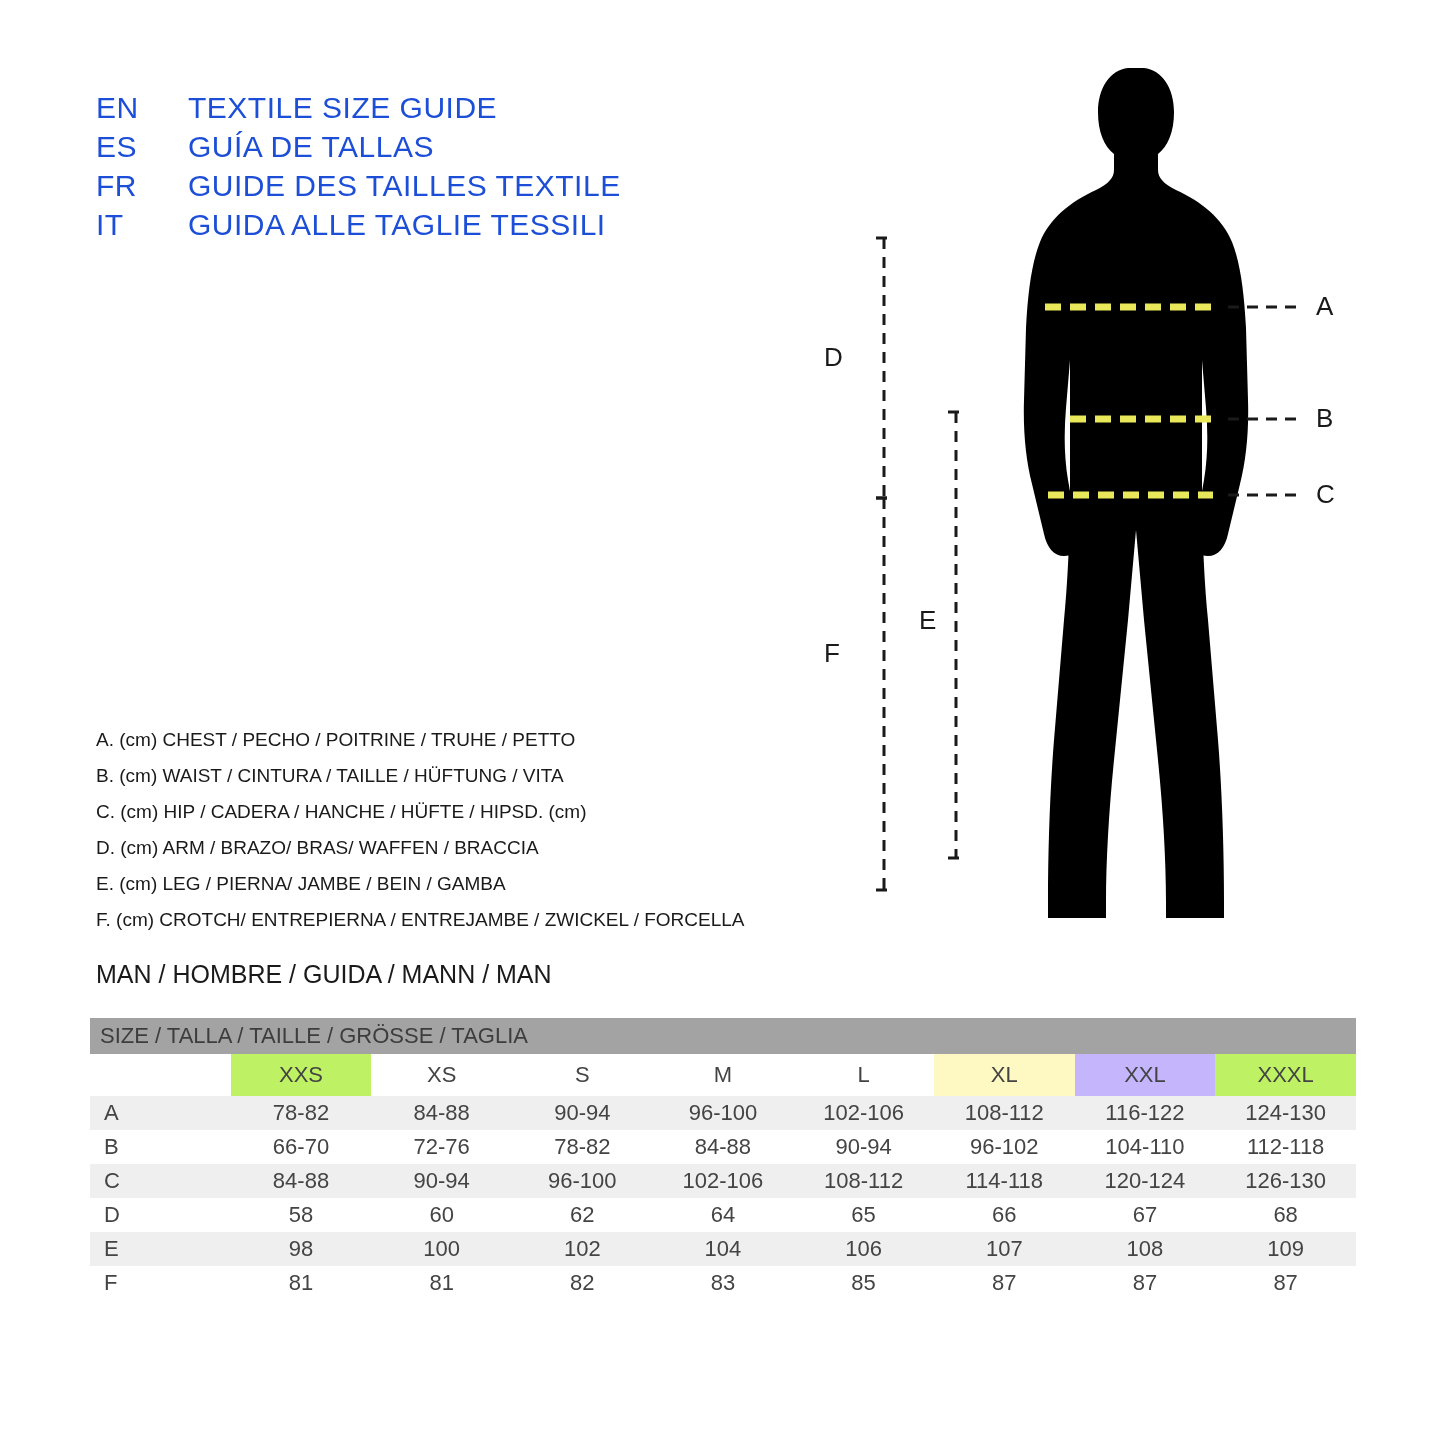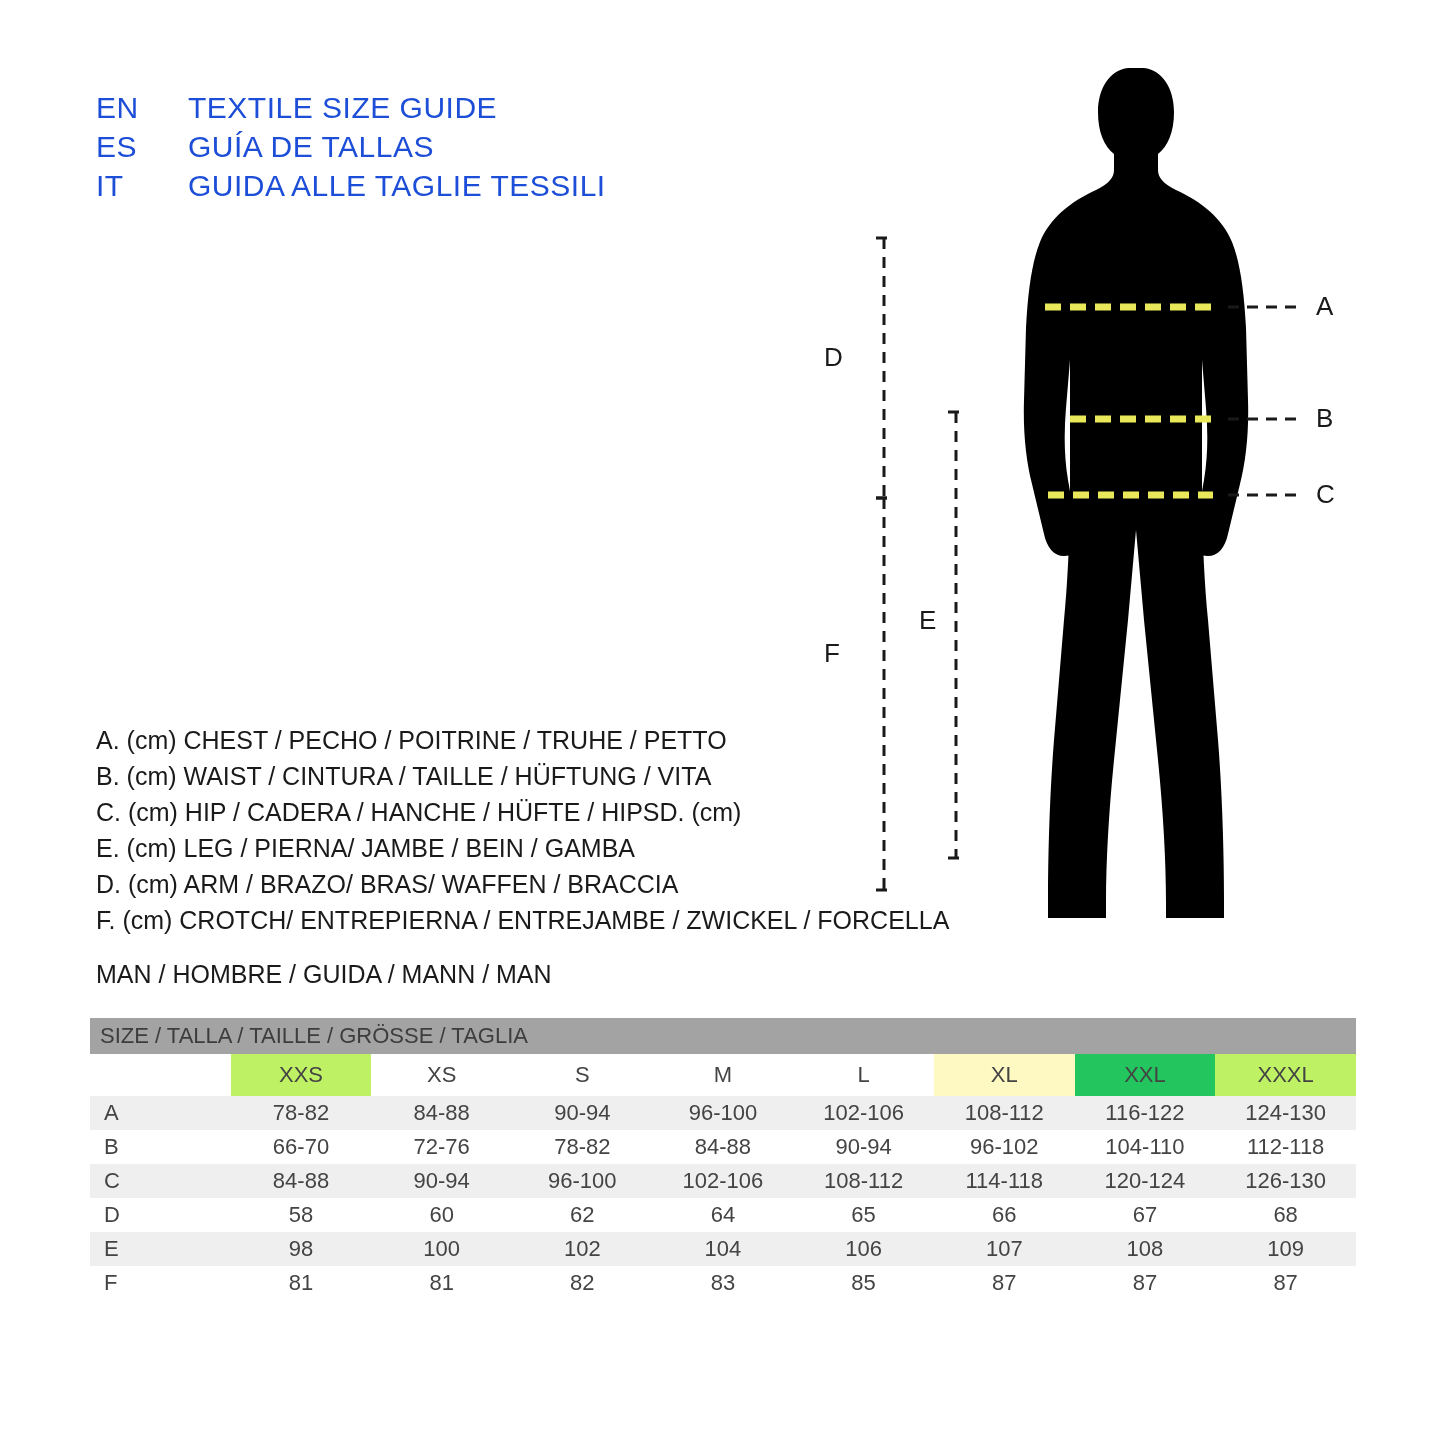--- a/index.html
+++ b/index.html
@@ -38,21 +38,21 @@
   .title-row .txt { white-space: nowrap; }
 
   
   .legend {
     position: absolute;
     left: 96px;
     top: 722px;
     width: 820px;
   }
   .legend-line {
-    font-size: 25px;
+    font-size: 19px;
     line-height: 36px;
     color: #1a1a1a;
     white-space: nowrap;
   }
   .gender-line {
     position: absolute;
     left: 96px;
     top: 957px;
     font-size: 25px;
     line-height: 34px;
@@ -124,31 +124,35 @@
 <div class="titles">
   <div class="title-row">
     <span class="lang">EN</span>
     <span class="txt">TEXTILE SIZE GUIDE</span>
   </div>
   <div class="title-row">
     <span class="lang">ES</span>
     <span class="txt">GUÍA DE TALLAS</span>
   </div>
   <div class="title-row">
+    <span class="lang">FR</span>
+    <span class="txt">GUIDE DES TAILLES TEXTILE</span>
+  </div>
+  <div class="title-row">
     <span class="lang">IT</span>
     <span class="txt">GUIDA ALLE TAGLIE TESSILI</span>
   </div>
 </div>
 
 <div class="legend">
   <div class="legend-line">A. (cm) CHEST / PECHO / POITRINE / TRUHE / PETTO</div>
   <div class="legend-line">B. (cm) WAIST / CINTURA / TAILLE / HÜFTUNG / VITA</div>
   <div class="legend-line">C. (cm) HIP / CADERA / HANCHE / HÜFTE / HIPSD. (cm)</div>
+  <div class="legend-line">D. (cm) ARM / BRAZO/ BRAS/ WAFFEN / BRACCIA</div>
   <div class="legend-line">E. (cm) LEG / PIERNA/ JAMBE / BEIN / GAMBA</div>
-  <div class="legend-line">D. (cm) ARM / BRAZO/ BRAS/ WAFFEN / BRACCIA</div>
   <div class="legend-line">F. (cm) CROTCH/ ENTREPIERNA / ENTREJAMBE / ZWICKEL / FORCELLA</div>
 </div>
 
 <div class="gender-line">MAN / HOMBRE / GUIDA / MANN / MAN</div>
 
 <div class="figure-area">
 
   <svg class="silhouette" viewBox="0 0 330 880">
 
     <path fill="#000000" d="M118 8 C100 10 88 28 88 52 C88 72 94 86 104 94 L104 110 C104 118 98 124 86 130
@@ -196,21 +200,21 @@
         <td colspan="9">SIZE / TALLA / TAILLE / GRÖSSE / TAGLIA</td>
       </tr>
       <tr>
         <td style="background:#ffffff;height:42px;"></td>
         <td style="background:#bef264;">XXS</td>
         <td style="background:#ffffff;">XS</td>
         <td style="background:#ffffff;">S</td>
         <td style="background:#ffffff;">M</td>
         <td style="background:#ffffff;">L</td>
         <td style="background:#fef9c3;">XL</td>
-        <td style="background:#22c55e;">XXL</td>
+        <td style="background:#c4b5fd;">XXL</td>
         <td style="background:#bef264;">XXXL</td>
       </tr>
 
       <tr class="zebra">
         <td class="rowlabel">A</td>
         <td>78-82</td>
         <td>84-88</td>
         <td>90-94</td>
         <td>96-100</td>
         <td>102-106</td>

